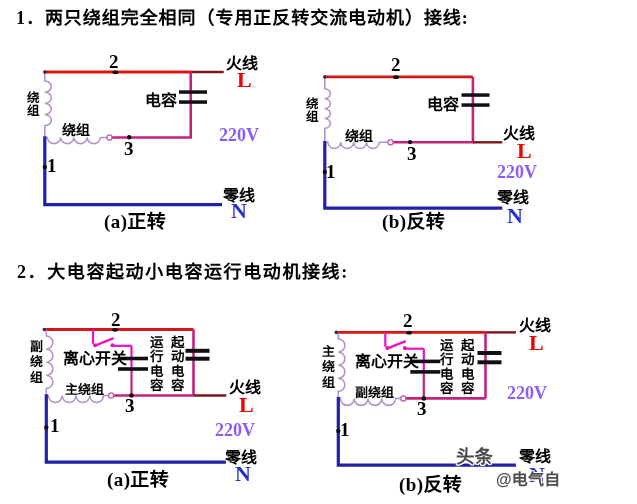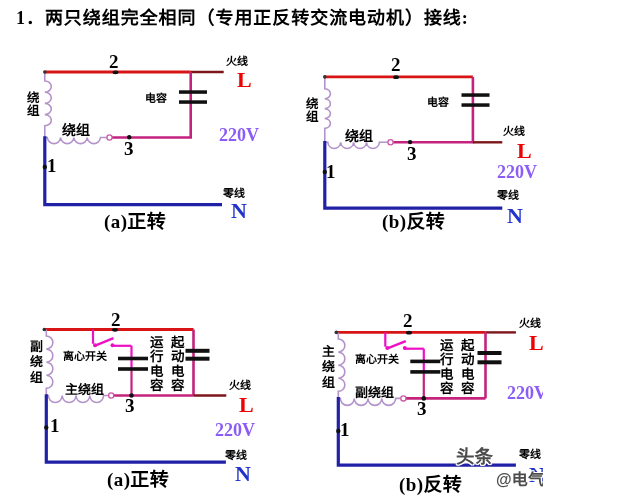--- a/index.html
+++ b/index.html
@@ -1,23 +1,23 @@
 <!DOCTYPE html>
 <html lang="zh-CN"><head>
 <meta charset="utf-8">
 <style>
   html,body{margin:0;padding:0;background:#ffffff;}
   #page{position:relative;width:543px;height:504px;background:#ffffff;overflow:hidden;
-        font-family:"Liberation Serif",serif;}
+        font-family:"Liberation Serif",serif;padding-left:16px;}
   #wires{position:absolute;left:0;top:0;}
   .lab{position:absolute;white-space:pre;line-height:1;color:#000;}
   .title{font-size:18px;font-weight:bold;}
   .t1{letter-spacing:0.95px;}
   .t2{letter-spacing:1.6px;}
-  .lbl{font-size:11px;font-weight:bold;}
+  .lbl{font-size:16px;font-weight:bold;}
   .lbl14{font-size:14px;font-weight:bold;}
   .lbl13{font-size:13px;font-weight:bold;}
   .num{font-size:19px;font-weight:bold;}
   .bigL{font-size:22px;font-weight:bold;color:#ee0202;}
   .bigN{font-size:22px;font-weight:bold;color:#2233cc;}
   .v220{font-size:18px;font-weight:bold;color:#8b5cf6;}
   .cap{font-size:19px;font-weight:bold;letter-spacing:0.4px;}
   .vlbl12{font-size:12.5px;font-weight:bold;width:13px;word-break:break-all;line-height:13.4px;white-space:normal;}
   .vlbl13{font-size:13px;font-weight:bold;width:14px;word-break:break-all;line-height:15.4px;white-space:normal;}
   .vcol{font-size:13.5px;font-weight:bold;width:14px;word-break:break-all;line-height:14.3px;white-space:normal;}
@@ -106,20 +106,21 @@
 <circle cx="403.4" cy="398.4" r="2.6" fill="#ffffff" stroke="#cc55aa" stroke-width="1.3"></circle>
 <circle cx="336.3" cy="332.4" r="1.8" fill="#333333"></circle>
 <ellipse cx="409" cy="332.7" rx="3" ry="1.9" fill="#101010"></ellipse>
 <circle cx="423.8" cy="398.4" r="2.3" fill="#101010"></circle>
 <circle cx="338.3" cy="431" r="2.2" fill="#101010"></circle>
 <circle cx="387.3" cy="348.1" r="2.0" fill="#ee10c4"></circle>
 <circle cx="404.8" cy="348.1" r="2.0" fill="#ee10c4"></circle>
 </g>
   </svg>
 <div class="lab title t1" style="left:16px;top:9px">1．两只绕组完全相同（专用正反转交流电动机）接线:</div>
+<div class="lab title t2" style="left:17px;top:263px">2．大电容起动小电容运行电动机接线:</div>
 <div class="lab num" style="left:109px;top:52px">2</div>
 <div class="lab lbl" style="left:145px;top:93px">电容</div>
 <div class="lab lbl" style="left:226px;top:56px">火线</div>
 <div class="lab bigL" style="left:237px;top:69px">L</div>
 <div class="lab v220" style="left:219px;top:126px">220V</div>
 <div class="lab vlbl12" style="left:27px;top:92px">绕组</div>
 <div class="lab lbl14" style="left:62px;top:124px">绕组</div>
 <div class="lab num" style="left:124px;top:139px">3</div>
 <div class="lab num" style="left:47px;top:156px">1</div>
 <div class="lab lbl" style="left:223px;top:188px">零线</div>

